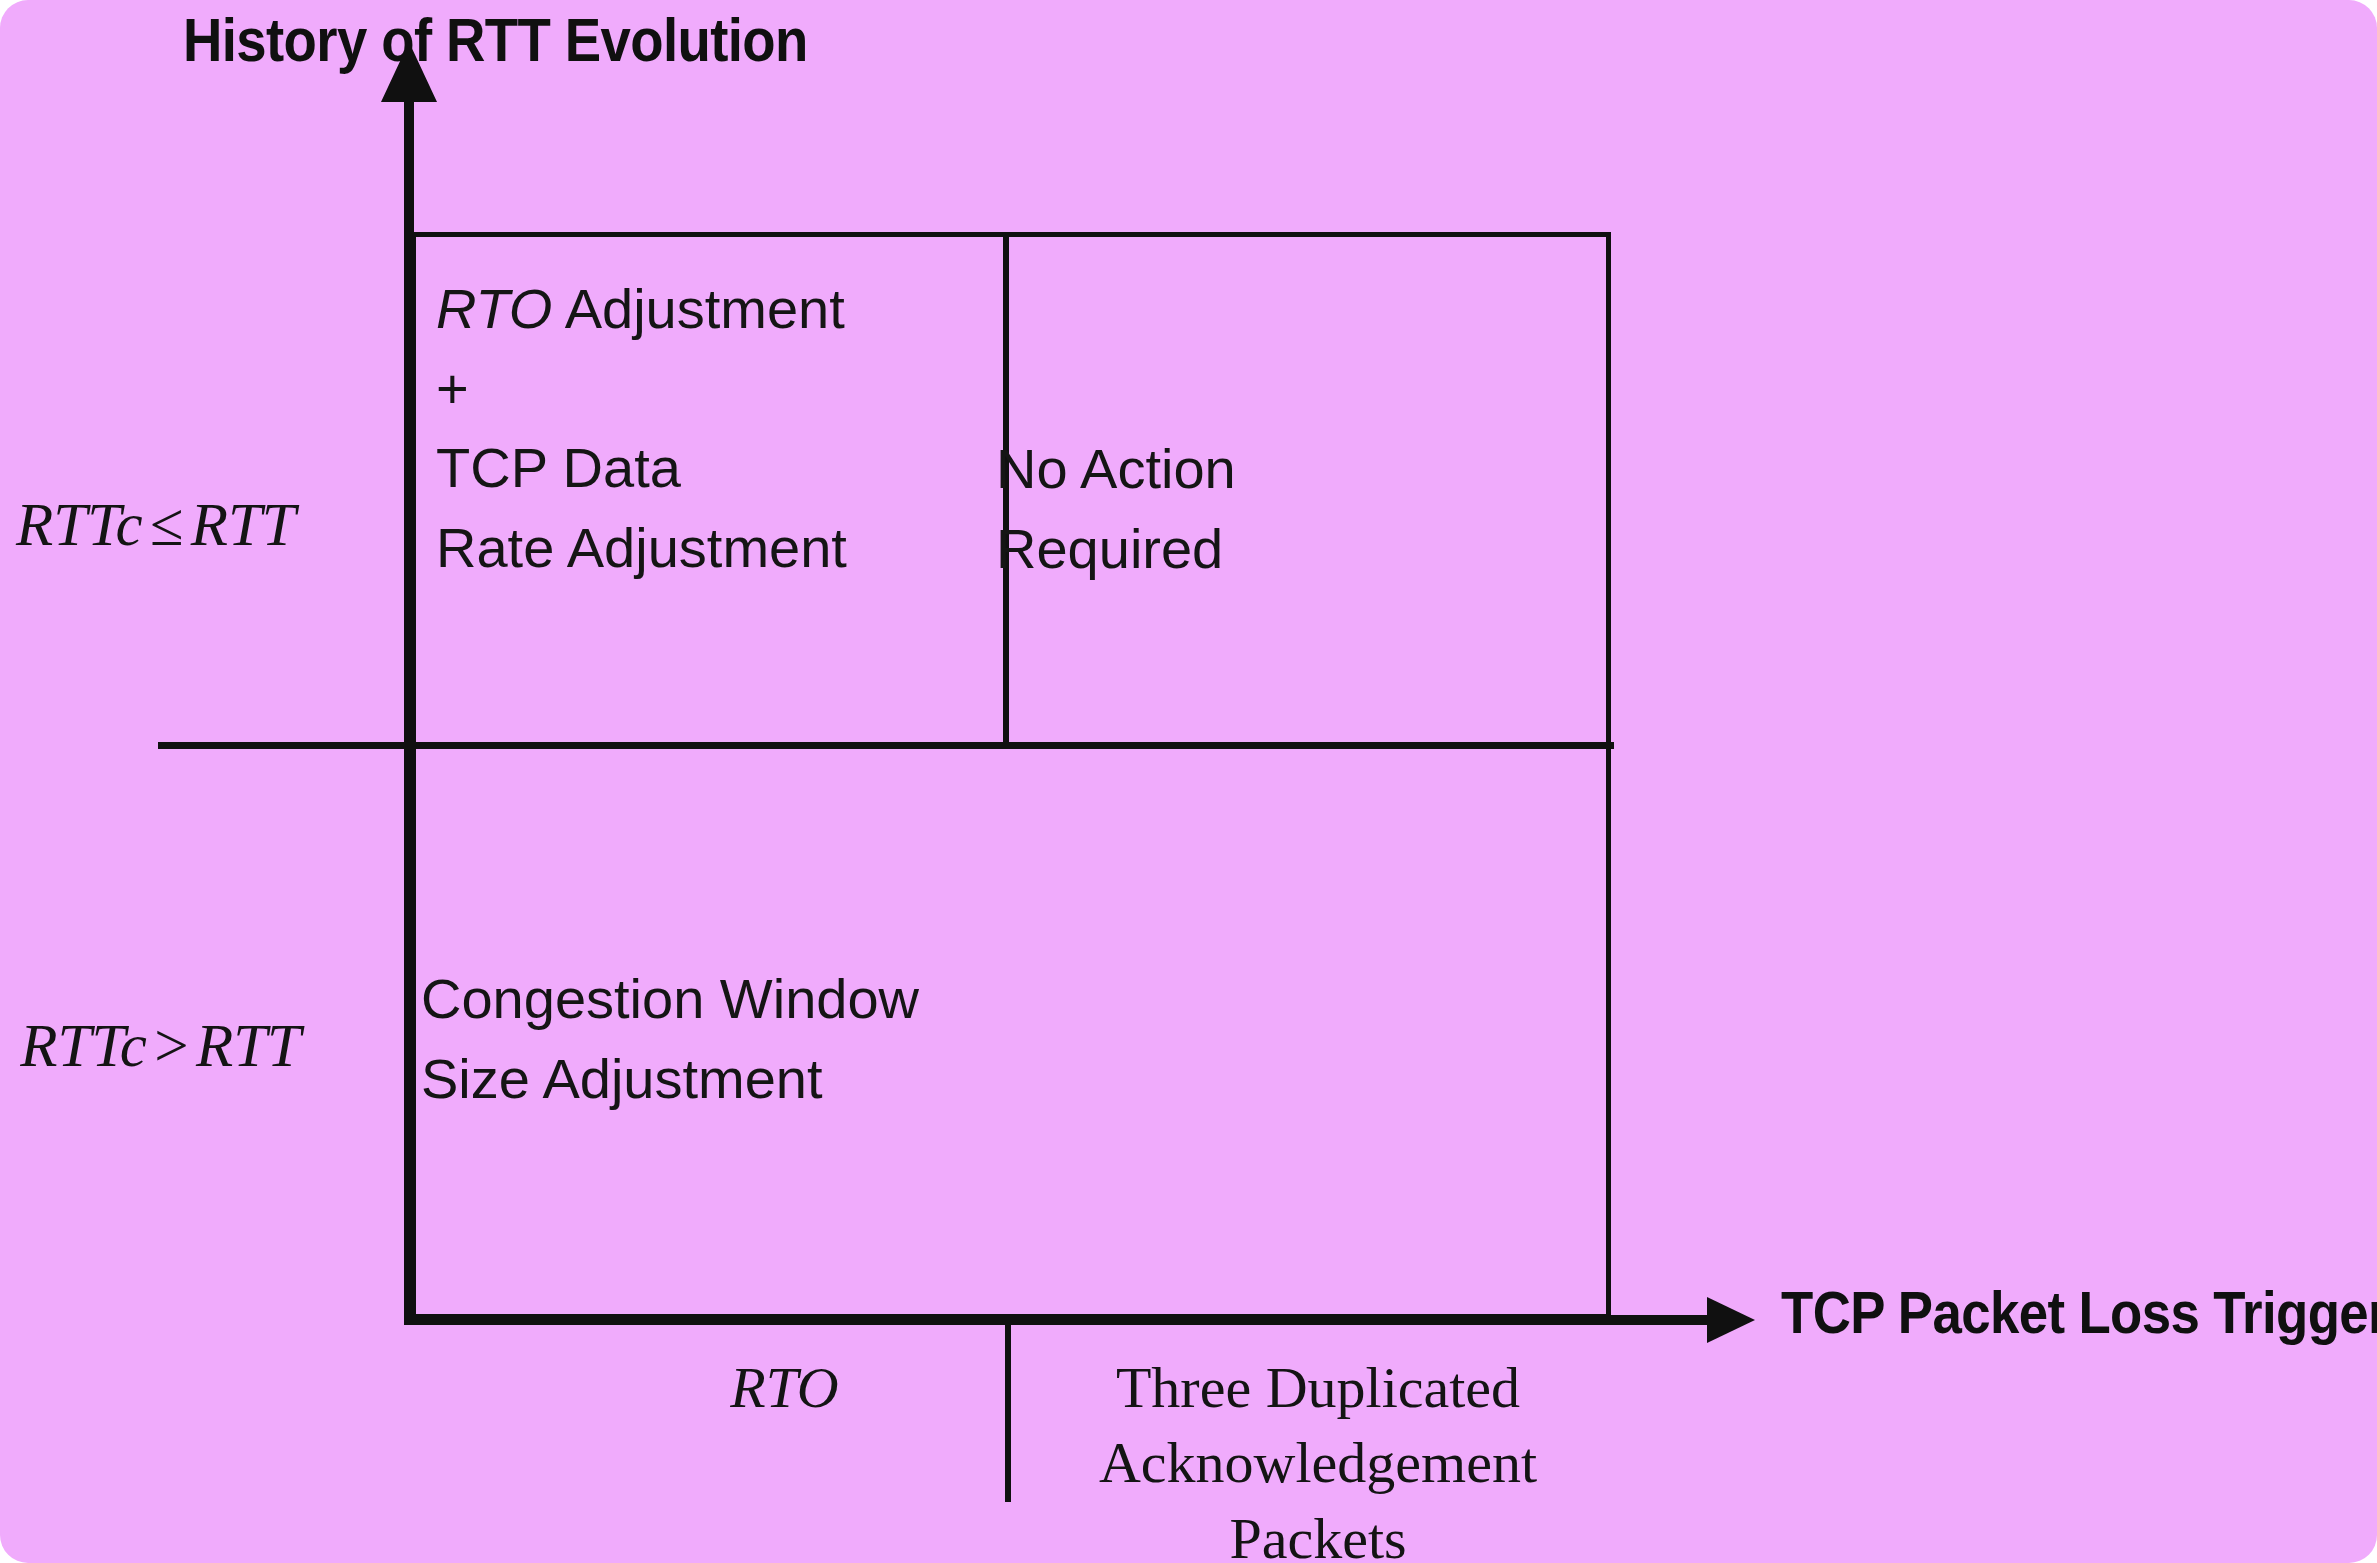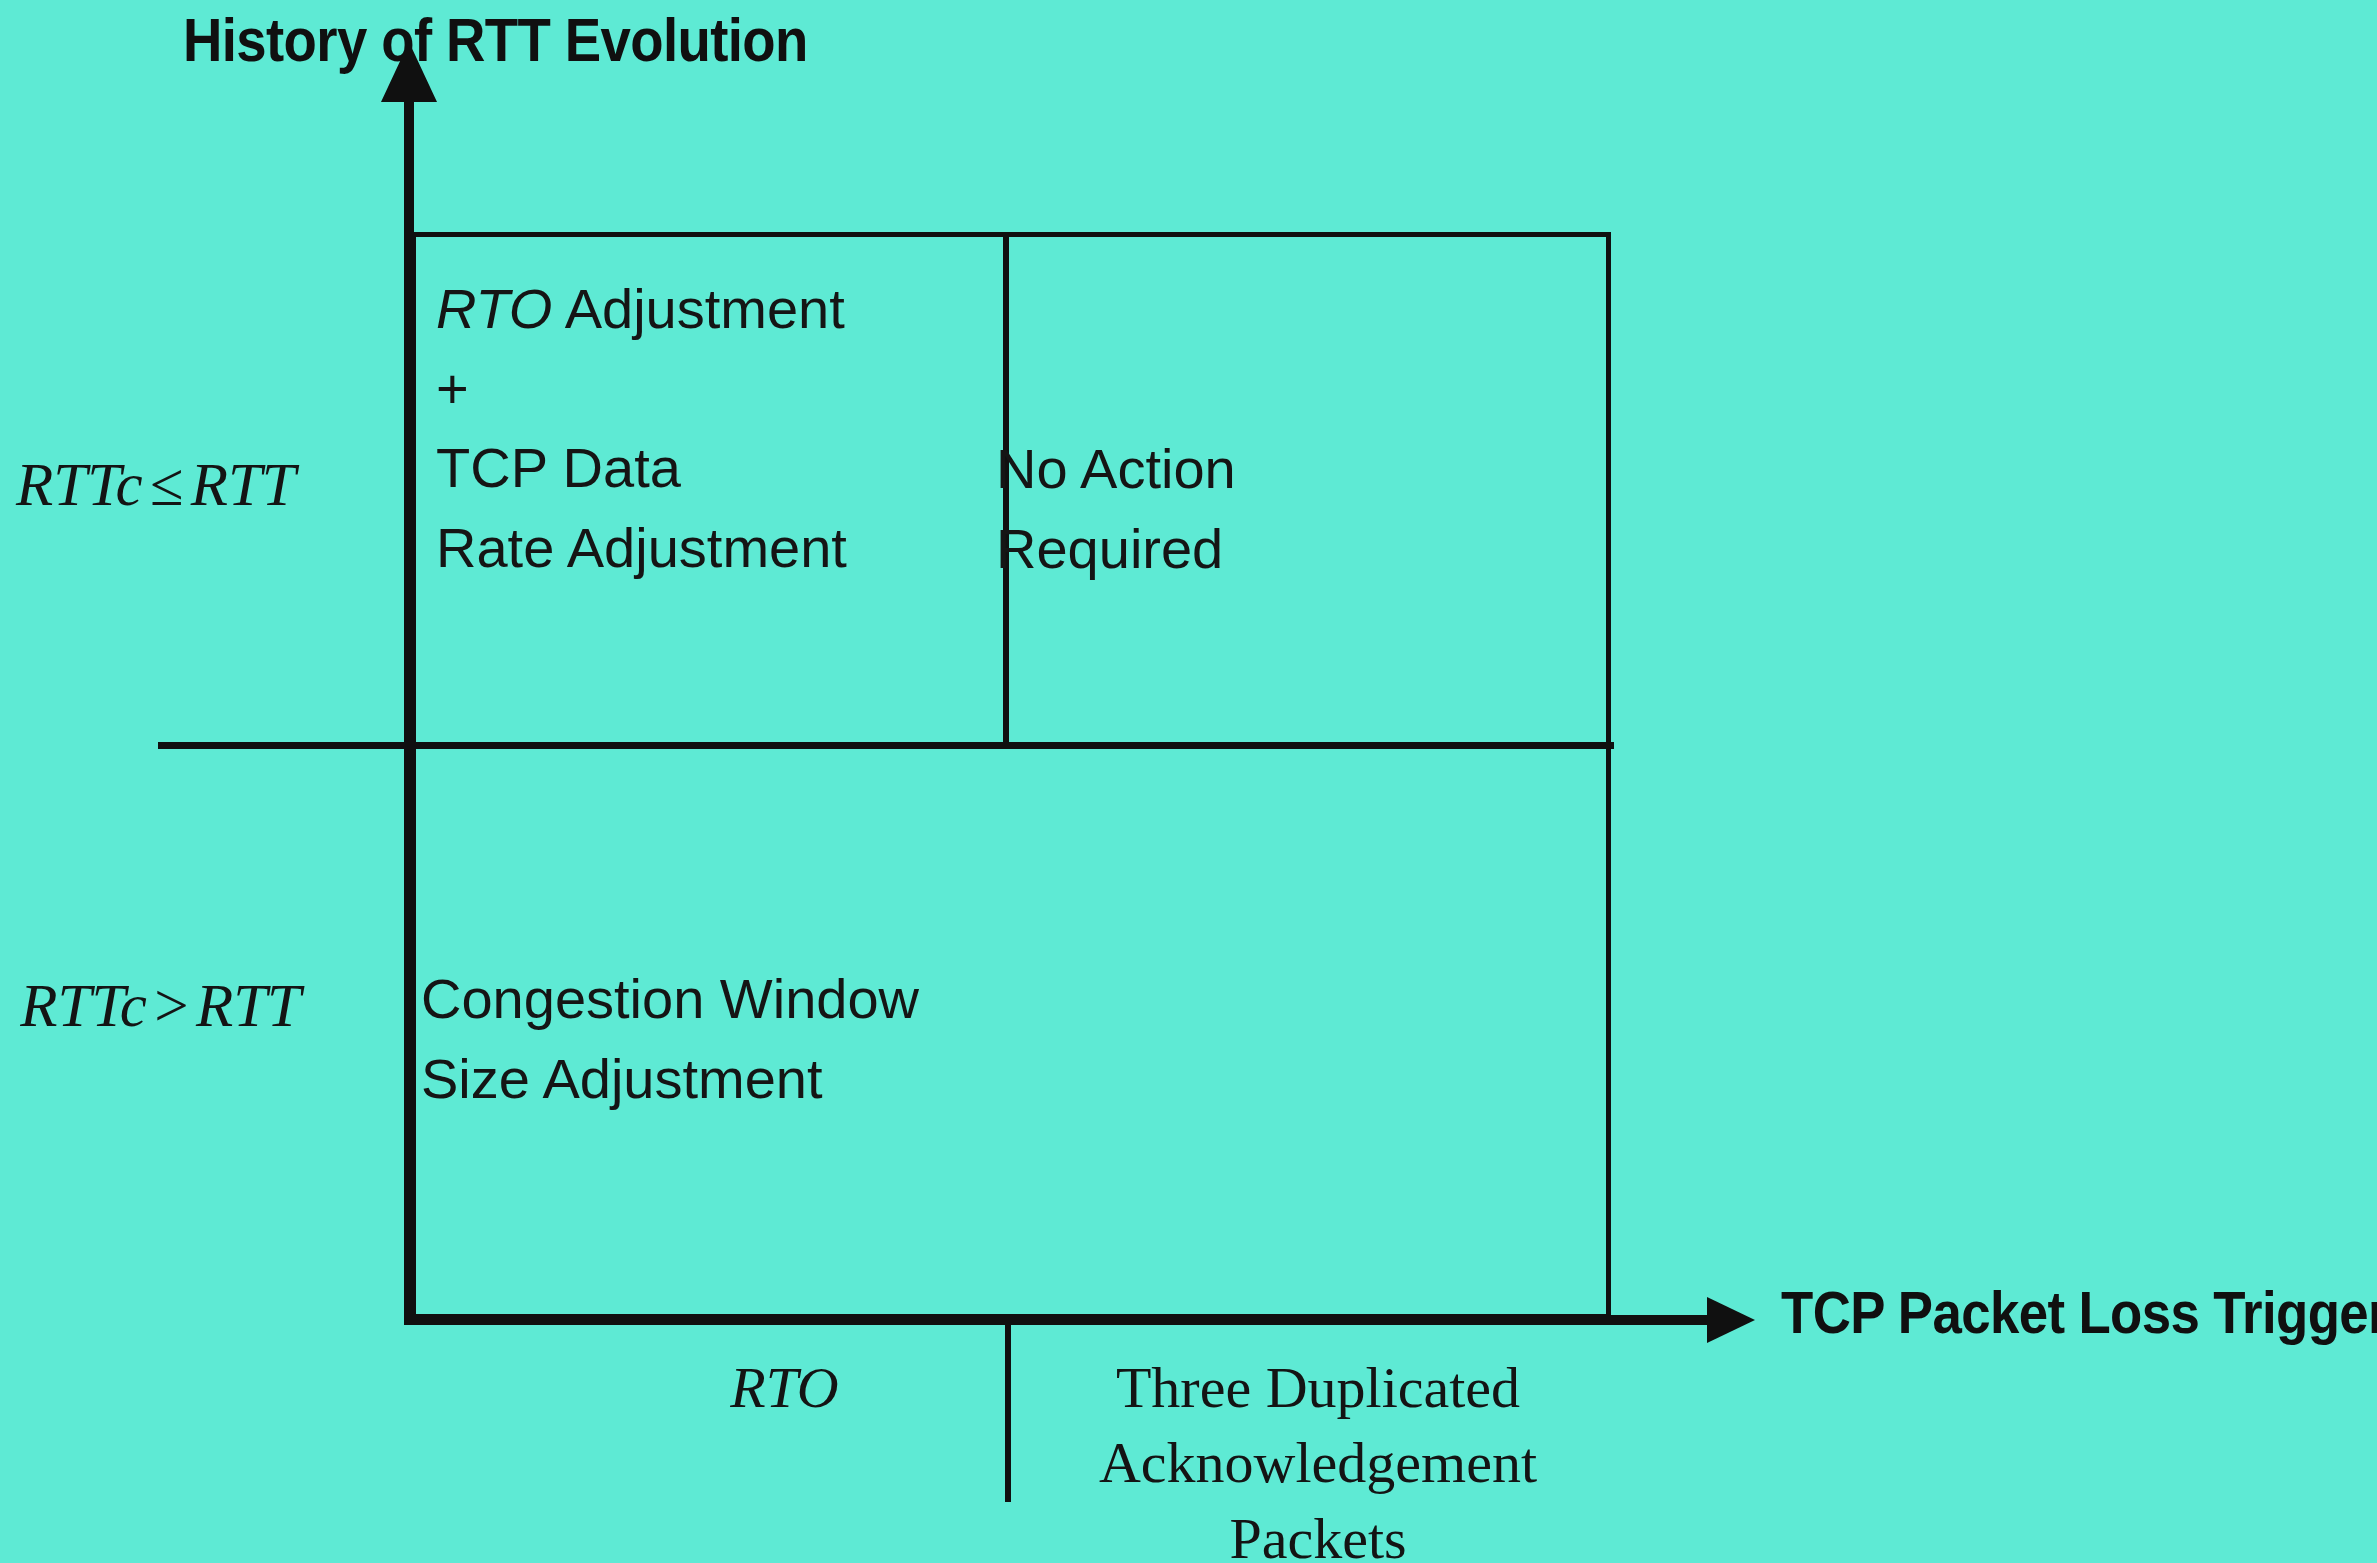--- a/index.html
+++ b/index.html
@@ -4,24 +4,25 @@
 <style>
   html, body {
     margin: 0;
     padding: 0;
     background: #ffffff;
   }
   #stage {
     position: relative;
     width: 2377px;
     height: 1563px;
-    background: #5eead4;
+    background: #f0abfc;
     overflow: hidden;
     font-family: "Liberation Sans", sans-serif;
     color: #101010;
+    border-radius: 28px;
   }
 
   
   .chart-title {
     position: absolute;
     left: 183px;
     top: 7.3px;
     font-family: "Liberation Sans", sans-serif;
     font-weight: bold;
     font-size: 62px;
@@ -148,20 +149,21 @@
   }
 
   
   .math-label {
     position: absolute;
     font-family: "Liberation Serif", serif;
     font-style: italic;
     font-size: 61px;
     white-space: nowrap;
     color: #141414;
+    margin-top: 40px;
   }
   .label-rttc-le {
     left: 16px;
     top: 450px;
   }
   .label-rttc-gt {
     left: 20.3px;
     top: 971px;
   }
   .math-label .op {

